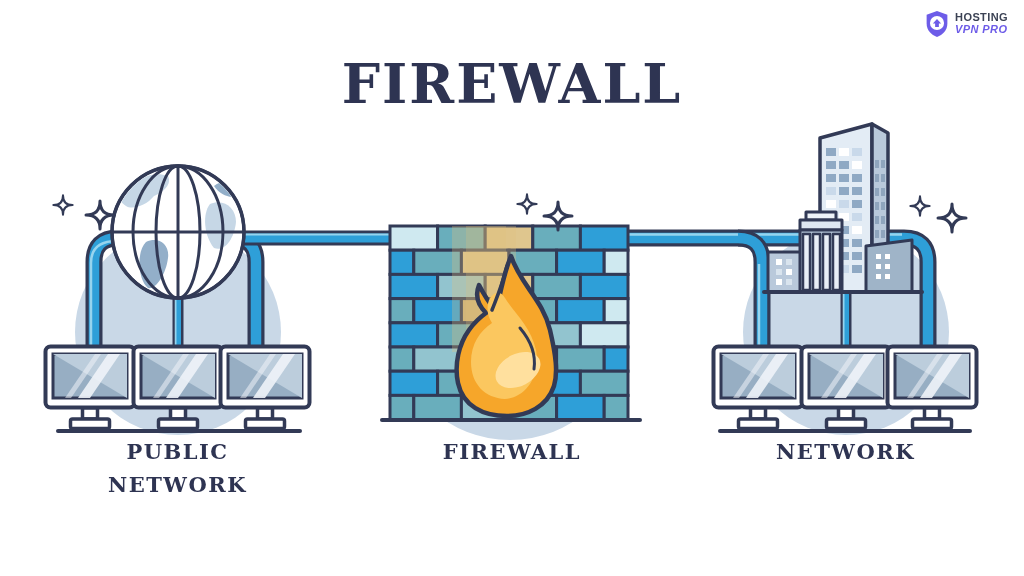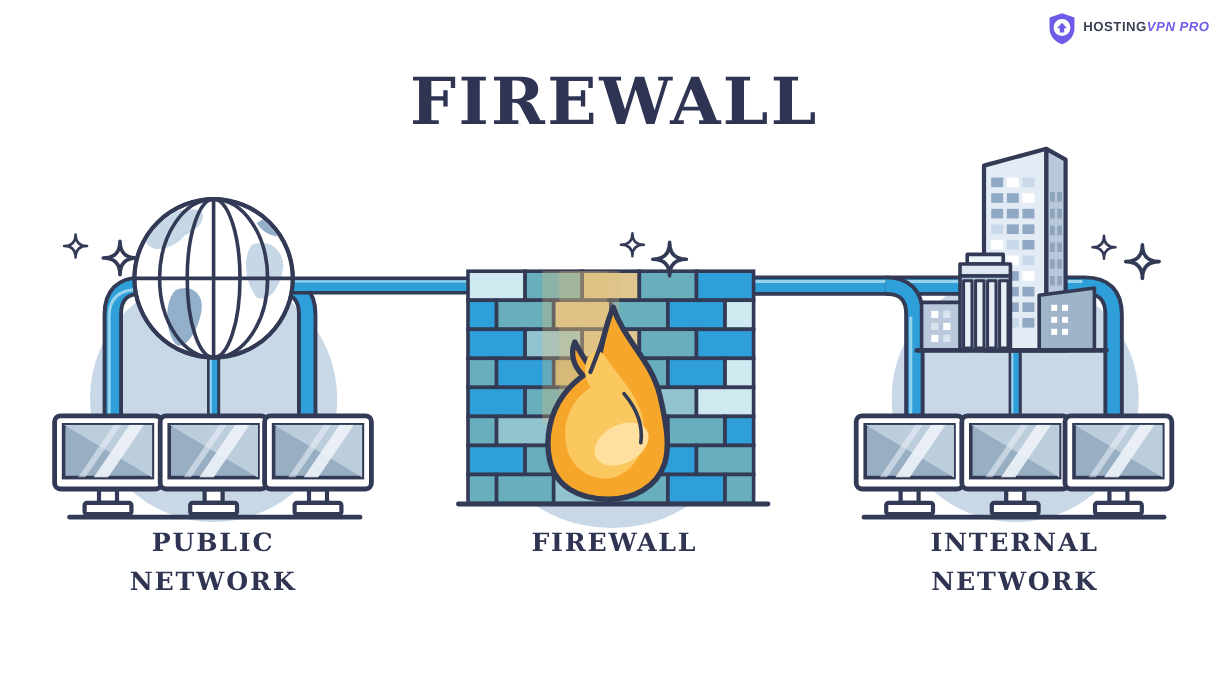--- a/index.html
+++ b/index.html
@@ -12,21 +12,21 @@
     --flame-orange:#f6a62a; --flame-light:#fbc75f; --flame-highlight:#ffe1a1;
     --bldg-light:#e3ecf5; --bldg-mid:#b9c9db; --bldg-dark:#9fb4c8;
     --window-blue:#8fa9c4; --logo-purple:#6d5ce8; --logo-dark:#3b4254;
   }
   *{margin:0;padding:0;box-sizing:border-box;}
   html,body{width:1024px;height:576px;overflow:hidden;background:#ffffff;
     font-family:"DejaVu Serif","Liberation Serif",serif;}
   .stage{position:relative;width:1024px;height:576px;background:#fff;}
 
   .logo{position:absolute;top:10px;right:16px;display:flex;align-items:center;gap:5px;}
-  .logo-text{display:flex;flex-direction:row;line-height:1.05;
+  .logo-text{display:flex;flex-direction:column;line-height:1.05;
     font-family:"Liberation Sans","DejaVu Sans",sans-serif;}
   .logo-text .l1{font-size:11px;font-weight:bold;letter-spacing:.4px;color:var(--logo-dark);}
   .logo-text .l2{font-size:11px;font-weight:bold;letter-spacing:.4px;color:var(--logo-purple);font-style:italic;}
 
   .title{position:absolute;top:52px;left:0;width:100%;text-align:center;
     font-size:54px;font-weight:bold;letter-spacing:2px;color:var(--title-navy);}
 
   .scene{position:absolute;left:0;top:0;width:1024px;height:576px;}
 
   .node-label{position:absolute;top:436px;text-align:center;color:var(--title-navy);
@@ -308,17 +308,16 @@
   </svg>
 
   <div class="node-label public">
     <div>PUBLIC</div>
     <div>NETWORK</div>
   </div>
   <div class="node-label firewall">
     <div>FIREWALL</div>
   </div>
   <div class="node-label internal">
-    <div>INTERNAL</div>
     <div>NETWORK</div>
   </div>
 
 </div>
 
 </body></html>

